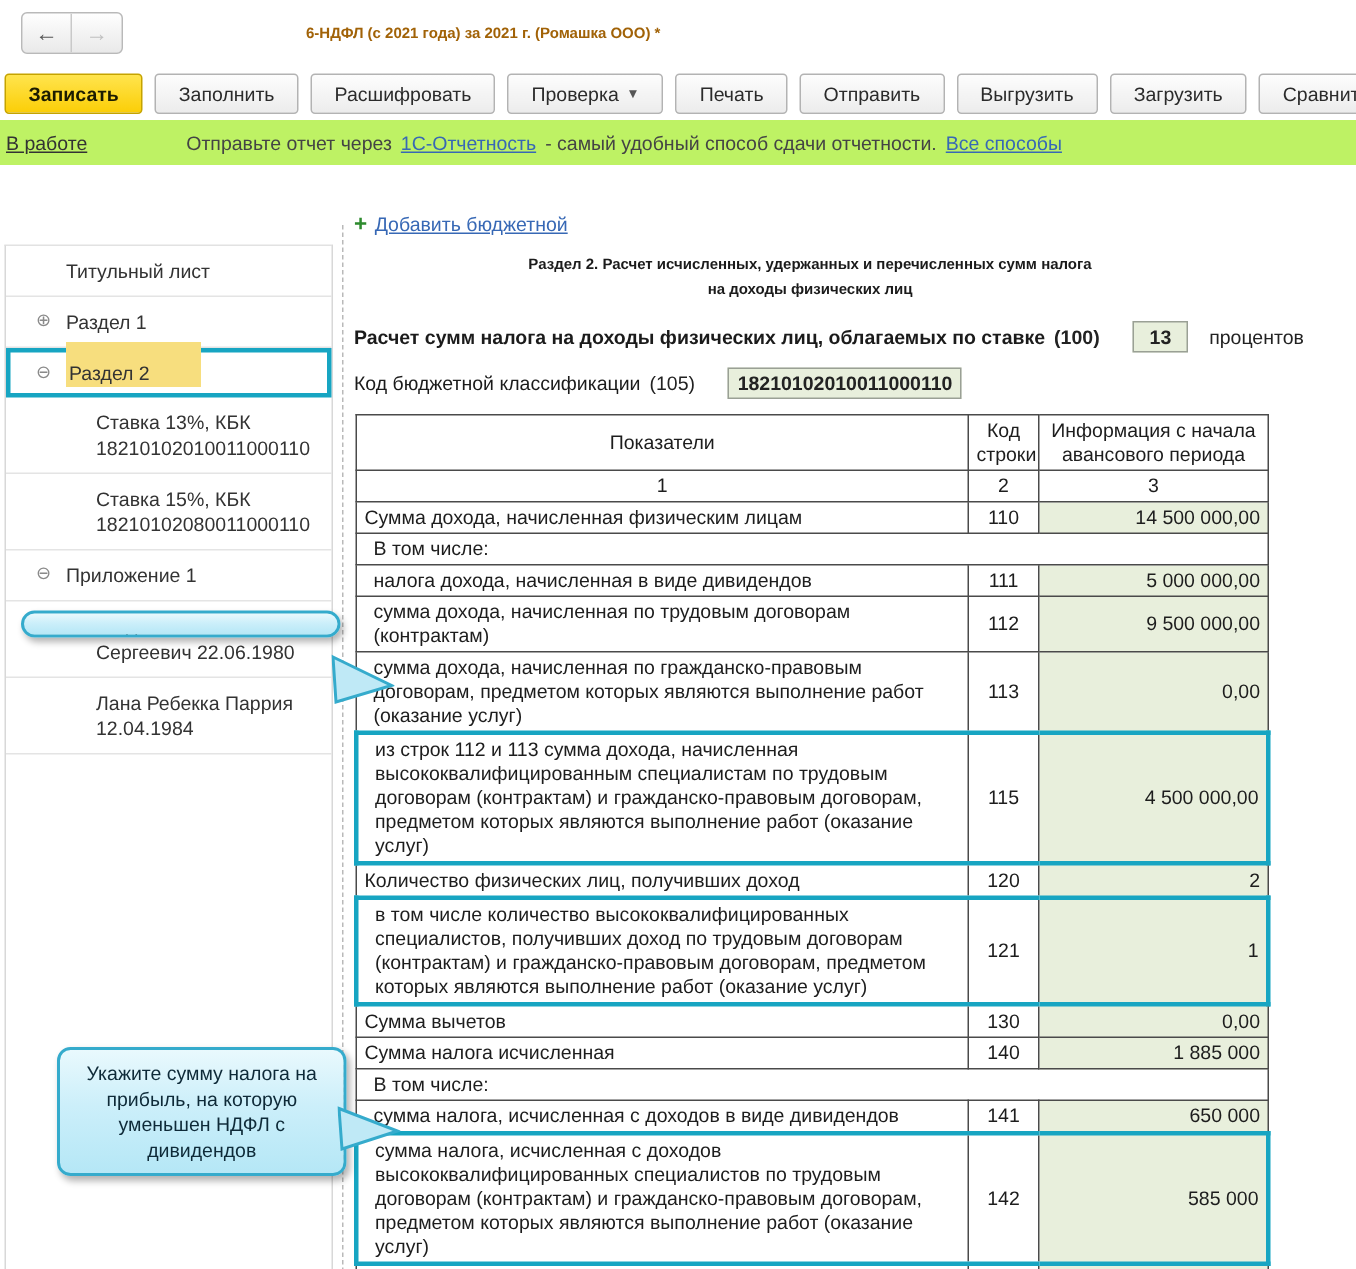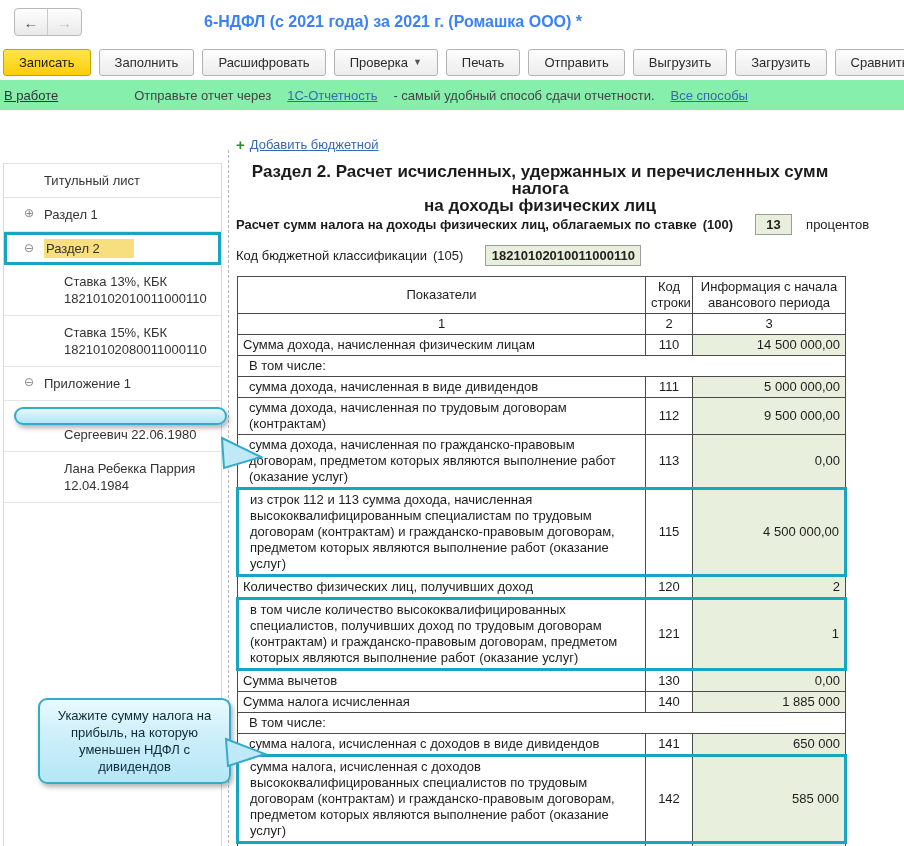--- a/index.html
+++ b/index.html
@@ -18,54 +18,54 @@
   html,body{background:#fff;}
   body{font-family:"Liberation Sans","DejaVu Sans",sans-serif;font-size:13px;color:#222;}
   #page{position:relative;width:904px;height:846px;background:#fff;overflow:hidden;}
 
   
   .titlebar{height:44px;display:flex;align-items:center;padding-left:14px;}
   .navgroup{display:flex;border:1px solid #b9b9b9;border-radius:4px;overflow:hidden;background:linear-gradient(#fefefe,#e9e9e9);}
   .navbtn{width:33px;height:26px;display:flex;align-items:center;justify-content:center;font-size:15px;font-weight:bold;cursor:pointer;}
   .navbtn.back{color:#555;border-right:1px solid #c9c9c9;}
   .navbtn.fwd{color:#c0c0c0;}
-  .doc-title{font-size:16px;font-weight:bold;color:#3b82f6;margin-left:122px;}
+  .doc-title{font-size:10px;font-weight:bold;color:#a16207;margin-left:122px;}
 
   
   .toolbar{height:36px;display:flex;align-items:center;gap:8px;padding:0 3px;}
   .tbtn{height:27px;padding:0 15px;border:1px solid var(--btn-border);border-radius:3px;
         background:linear-gradient(#fdfdfd,#ececec);font-size:13px;color:#2b2b2b;
         display:flex;align-items:center;gap:5px;cursor:pointer;white-space:nowrap;}
-  .tbtn.primary{background:linear-gradient(#ffe44d,#fbce07);border-color:#c5a300;font-weight:normal;color:#1c1c00;justify-content:flex-end;}
+  .tbtn.primary{background:linear-gradient(#ffe44d,#fbce07);border-color:#c5a300;font-weight:bold;color:#1c1c00;justify-content:flex-end;}
   .caret{font-size:9px;color:#555;}
 
   
-  .statusbar{height:30px;background:#86efac;display:flex;align-items:center;padding:0 4px;gap:16px;}
+  .statusbar{height:30px;background:#bef264;display:flex;align-items:center;padding:0 4px;gap:6px;}
   .state-link{color:#333;text-decoration:underline;margin-right:60px;cursor:pointer;}
   .status-msg{color:#444;}
   .blue-link{color:var(--link);text-decoration:underline;cursor:pointer;}
 
   
   .bodyarea{display:flex;height:776px;position:relative;align-items:flex-end;}
   .sidebar{width:219px;border:1px solid #d8d8d8;border-top-color:#e2e2e2;height:723px;background:#fff;margin-left:3px;}
   .nav-item{position:relative;border-bottom:1px solid #e4e4e4;padding:8px 6px 8px 40px;line-height:17px;color:#333;cursor:pointer;}
   .nav-item.lvl2{padding-left:60px;}
   .nav-item .expander{position:absolute;left:20px;top:7px;color:#8a8a8a;font-size:12px;}
   .nav-item.selected{border:3px solid var(--teal);padding:5px 3px 5px 37px;}
   .nav-item.selected .expander{left:17px;top:5px;}
-  .nav-item.selected .nav-label{background:var(--hl-yellow);padding:2px 34px 2px 2px;}
+  .nav-item.selected .nav-label{background:var(--hl-yellow);padding:13px 34px 2px 2px;}
   .splitter{width:14px;height:736px;position:relative;}
   .splitter::before{content:"";position:absolute;left:6px;top:0;bottom:13px;border-left:1px dashed #b9b9b9;}
 
   
   .main{flex:1;padding:6px 0 0 0;}
   .add-page{display:flex;align-items:center;gap:5px;margin:2px 0 10px 0;cursor:pointer;width:max-content;}
   .plus-icon{color:#2e8b2e;font-weight:bold;font-size:15px;}
   .add-page-label{color:var(--link);text-decoration:underline;}
-  .section-heading{width:608px;text-align:center;font-weight:bold;font-size:17px;line-height:17px;color:#1b1b1b;}
+  .section-heading{width:608px;text-align:center;font-weight:bold;font-size:10px;line-height:17px;margin-bottom:12px;color:#1b1b1b;}
   .param-row{display:flex;align-items:center;margin-bottom:10px;}
   .param-label{color:#1b1b1b;}
   .param-label.bold{font-weight:bold;}
   .param-code{margin-left:6px;}
   .param-code.bold{font-weight:bold;}
   .fld{background:var(--cell-green);border:1px solid #9aa095;font-weight:bold;text-align:center;
        height:21px;display:flex;align-items:center;justify-content:center;cursor:text;}
   .fld.rate{width:37px;margin-left:22px;}
   .fld.kbk{width:156px;margin-left:22px;padding:0 6px;}
   .param-suffix{margin-left:14px;}
@@ -210,21 +210,21 @@
         <tbody id="table-body">
             <tr>
               <td class="c-label">Сумма дохода, начисленная физическим лицам</td>
               <td class="c-code">110</td>
               <td class="c-val">14 500 000,00</td>
             </tr>
             <tr class="sectionrow">
               <td colspan="3">В том числе:</td>
             </tr>
             <tr>
-              <td class="c-label ind">сумма дохода, начисленная в виде дивидендов</td>
+              <td class="c-label ind">налога дохода, начисленная в виде дивидендов</td>
               <td class="c-code">111</td>
               <td class="c-val">5 000 000,00</td>
             </tr>
             <tr>
               <td class="c-label ind">сумма дохода, начисленная по трудовым договорам (контрактам)</td>
               <td class="c-code">112</td>
               <td class="c-val">9 500 000,00</td>
             </tr>
             <tr>
               <td class="c-label ind">сумма дохода, начисленная по гражданско-правовым договорам, предметом которых являются выполнение работ (оказание услуг)</td>

